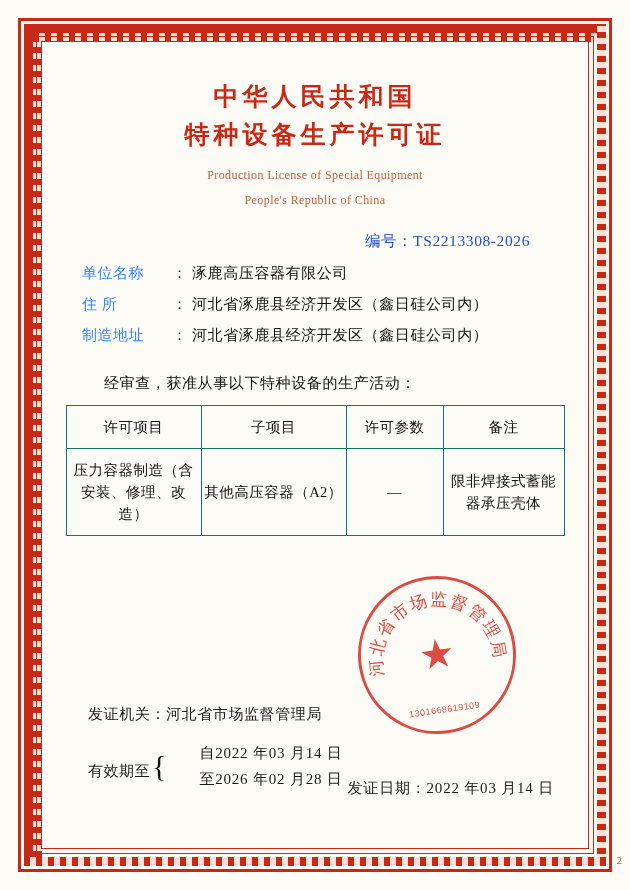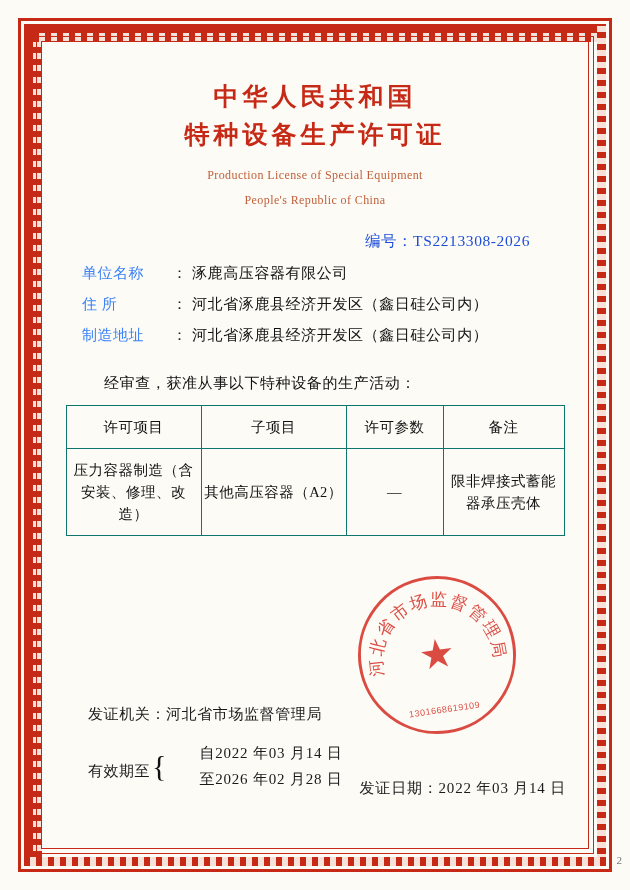--- a/index.html
+++ b/index.html
@@ -180,21 +180,21 @@
   table.lic td { height: 74px; }
   .col1 { width: 130px; }
   .col2 { width: 140px; }
   .col3 { width: 92px; }
   .col4 { width: 116px; }
 
   
   .footer {
     position: absolute;
     left: 0;
-    right: 0;
+    right: 12px;
     bottom: 46px;
   }
   .issuer {
     padding-left: 36px;
     font-size: 15px;
     letter-spacing: 0.6px;
     margin-bottom: 16px;
   }
   .validity {
     padding-left: 36px;

